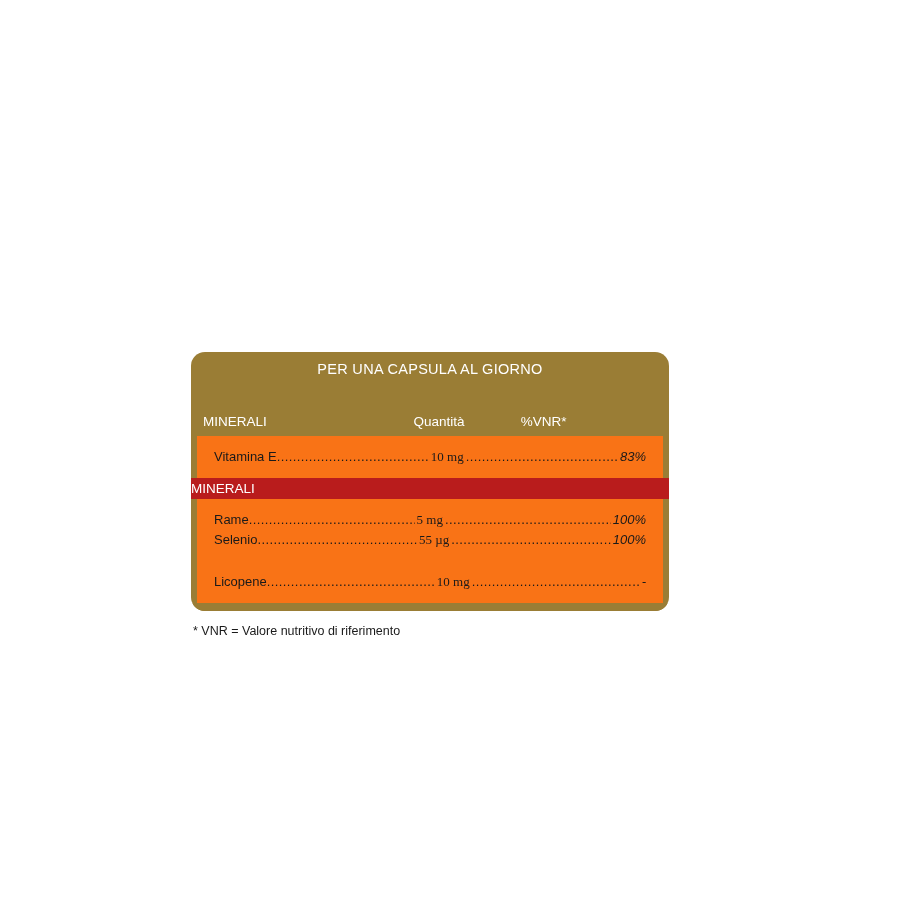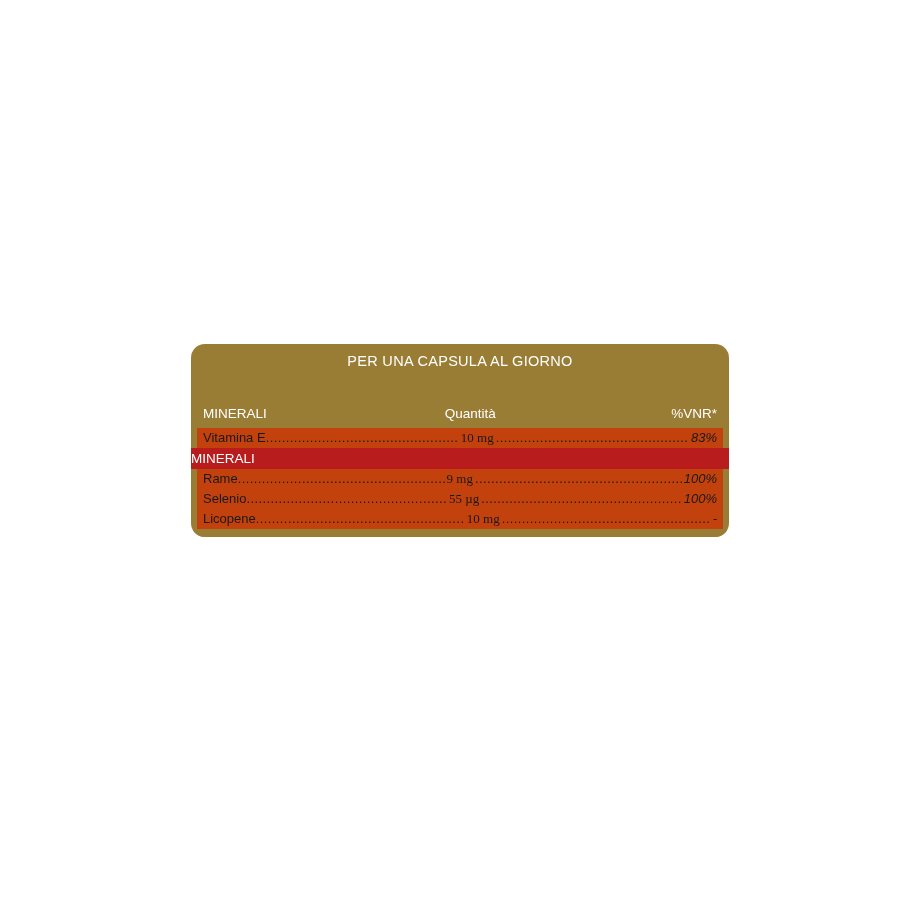--- a/index.html
+++ b/index.html
@@ -12,22 +12,22 @@
     height: 924px;
     font-family: "Liberation Sans", sans-serif;
     color: #000000;
     position: relative;
     overflow: hidden;
   }
 
   #label-wrap {
     position: absolute;
     left: 191px;
-    top: 344px;
-    width: 538px;
+    top: 352px;
+    width: 478px;
   }
 
   .nutrition-table {
     width: 100%;
     background: #9a7d35;
     border-radius: 14px;
     overflow: hidden;
     box-sizing: border-box;
   }
 
@@ -51,27 +51,26 @@
     width: 34%;
     text-align: left;
   }
   .col-headers .ch-mid {
     width: 36%;
     text-align: center;
     margin-top: 32px;
   }
   .col-headers .ch-right {
     width: 30%;
-    text-align: right;
   }
 
   .rows-band {
-    background: #c2410c;
+    background: #f97316;
     margin: 0 6px;
-    padding: 0;
+    padding: 11px;
   }
 
   .group-head {
     background: #b91c1c;
     color: #ffffff;
     font-size: 13.5px;
     padding: 3px 0 3px 6px;
     margin: 0 -6px;
     box-sizing: border-box;
   }
@@ -150,21 +149,21 @@
         <span class="dots2">................................................................................................................................................................</span>
         <span class="vnr">83%</span>
       </div>
     </div>
 
     <div class="group-head">MINERALI</div>
     <div class="rows-band">
       <div class="row">
         <span class="nm">Rame</span>
         <span class="dots1">................................................................................................................................................................</span>
-        <span class="qty">9 mg</span>
+        <span class="qty">5 mg</span>
         <span class="dots2">................................................................................................................................................................</span>
         <span class="vnr">100%</span>
       </div>
       <div class="row">
         <span class="nm">Selenio </span>
         <span class="dots1">................................................................................................................................................................</span>
         <span class="qty">55 µg</span>
         <span class="dots2">................................................................................................................................................................</span>
         <span class="vnr">100%</span>
       </div>
@@ -176,13 +175,14 @@
         <span class="dots1">................................................................................................................................................................</span>
         <span class="qty">10 mg</span>
         <span class="dots2">................................................................................................................................................................</span>
         <span class="vnr">-</span>
       </div>
     </div>
 
     <div class="bottom-pad"></div>
   </div>
 
+  <div class="footnote">* VNR = Valore nutritivo di riferimento</div>
 </div>
 
 </body></html>

